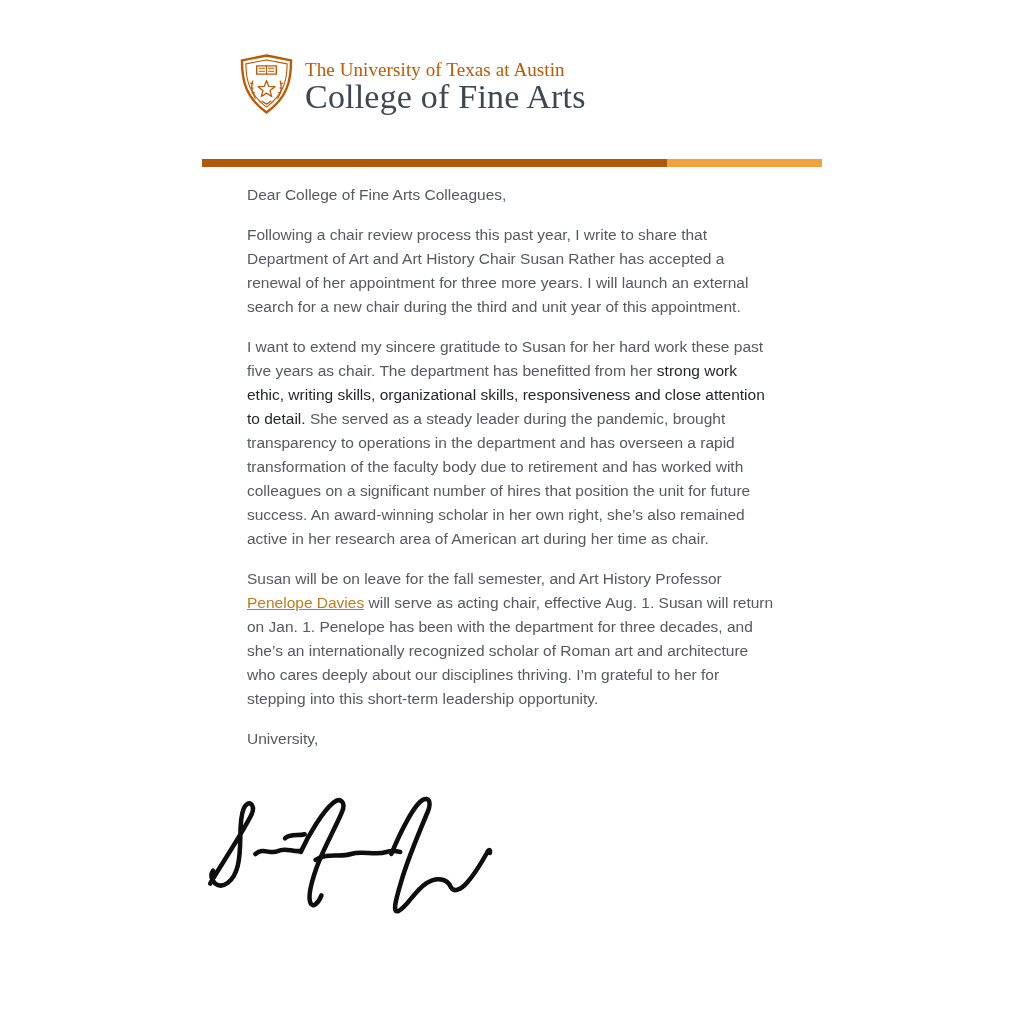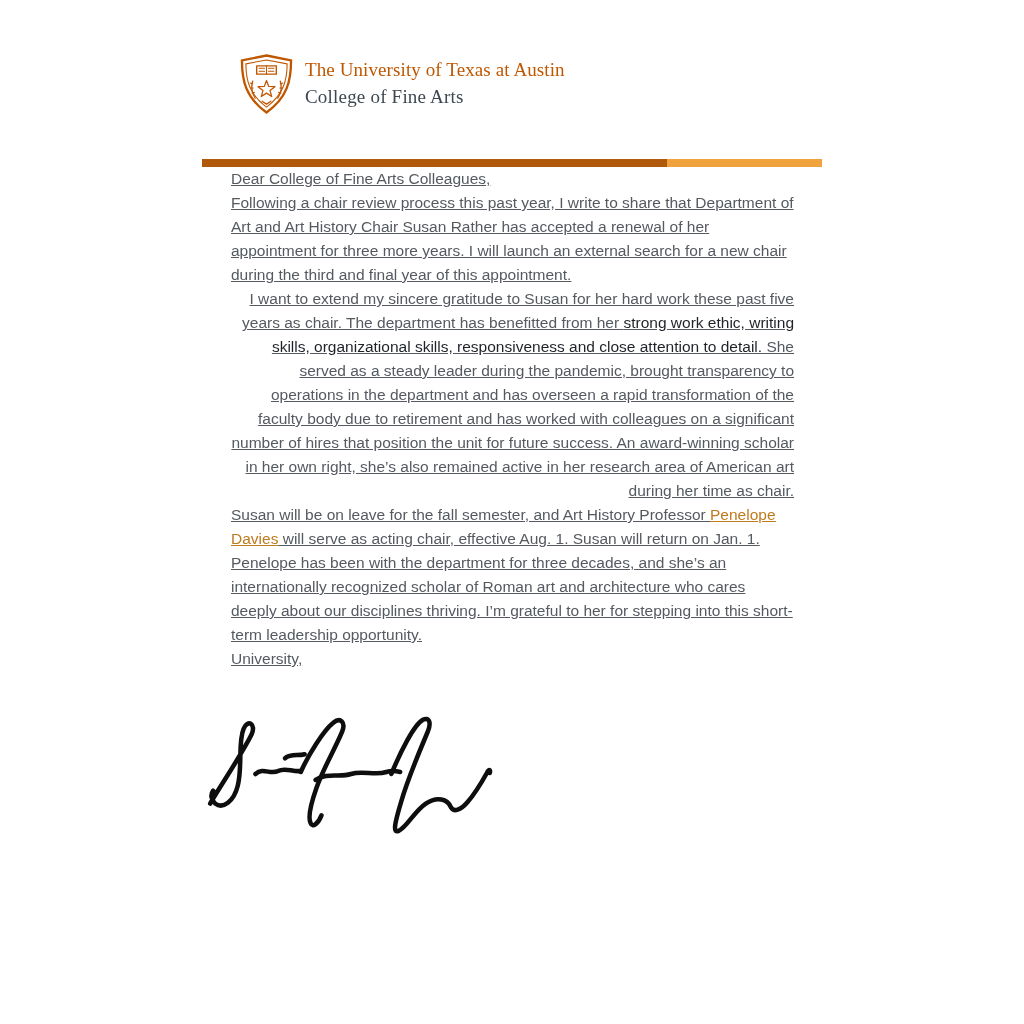--- a/index.html
+++ b/index.html
@@ -18,34 +18,34 @@
   }
   .email{width:620px;margin:0 auto;}
   
   .logo-row{display:flex;align-items:center;gap:11px;margin:53px 0 0 37px;}
   .shield{flex:0 0 auto;width:55px;height:62px;}
   .shield svg{width:55px;height:62px;display:block;}
   .shield .o-stroke{stroke:var(--brand-orange);fill:none;stroke-linecap:round;stroke-linejoin:round;}
   .shield .o-shield{stroke:var(--brand-orange);fill:#ffffff;}
   .logo-text{font-family:"Liberation Serif", serif;padding-top:3px;}
   .logo-univ{color:var(--brand-orange);font-size:19px;line-height:22px;letter-spacing:.1px;}
-  .logo-college{color:var(--college-color);font-size:19px;line-height:31px;letter-spacing:.2px;}
+  .logo-college{color:var(--college-color);font-size:34px;line-height:31px;letter-spacing:.2px;}
   
   .divider{display:flex;height:8px;margin-top:44px;}
   .divider .seg-dark{background:var(--bar-dark);width:75%;height:100%;}
   .divider .seg-light{background:var(--bar-light);flex:1;height:100%;}
   
   .content{
     padding:0 28px 0 29px;color:var(--body-color);
     font-size:15.5px;line-height:24px;
   }
-  .content p{margin:0;text-decoration:underline;}
+  .content p{margin:16px;}
   .salutation{margin-top:51px;}
   .para{margin-top:24px;}
-  .para-gap-lg{margin-top:32px;text-align:right;}
+  .para-gap-lg{margin-top:32px;}
   .em-dark{color:var(--em-color);}
   a.link{color:var(--link-color);text-decoration:underline;cursor:pointer;}
   .closing{margin-top:24px;}
   .signature{margin:38px 0 0 -26px;width:290px;height:128px;}
   .signature svg{display:block;width:290px;height:128px;}
   .sig-stroke{fill:none;stroke:#0e0e0e;stroke-width:4.6;stroke-linecap:round;stroke-linejoin:round;}
   .name{margin-top:25px;}
 </style>
 </head>
 <body>
@@ -77,21 +77,21 @@
 
   <div class="divider">
     <div class="seg-dark" style="width: 75%;"></div>
     <div class="seg-light"></div>
   </div>
 
   <div class="content">
     <p class="salutation">Dear College of Fine Arts Colleagues,</p>
 
     <div>
-        <p class="para"><span>Following a chair review process this past year, I write to share that Department of Art and Art History Chair Susan Rather has accepted a renewal of her appointment for three more years. I will launch an external search for a new chair during the third and final year of this appointment.</span></p>
+        <p class="para"><span>Following a chair review process this past year, I write to share that Department of Art and Art History Chair Susan Rather has accepted a renewal of her appointment for three more years. I will launch an external search for a new chair during the third and unit year of this appointment.</span></p>
         <p class="para para-gap-lg"><span>I want to extend my sincere gratitude to Susan for her hard work these past five years as chair. The department has benefitted from her </span><span class="em-dark">strong work ethic, writing skills, organizational skills, responsiveness and close attention to detail.</span><span> She served as a steady leader during the pandemic, brought transparency to operations in the department and has overseen a rapid transformation of the faculty body due to retirement and has worked with colleagues on a significant number of hires that position the unit for future success. An award-winning scholar in her own right, she’s also remained active in her research area of American art during her time as chair.</span></p>
         <p class="para"><span>Susan will be on leave for the fall semester, and Art History Professor </span><a class="link" href="#">Penelope Davies</a><span> will serve as acting chair, effective Aug. 1. Susan will return on Jan. 1. Penelope has been with the department for three decades, and she’s an internationally recognized scholar of Roman art and architecture who cares deeply about our disciplines thriving. I’m grateful to her for stepping into this short-term leadership opportunity.</span></p>
       </div>
 
     <p class="closing">University,</p>
 
     <div class="signature">
       <svg viewBox="0 0 290 130" aria-hidden="true">
         <path class="sig-stroke" d="M3,96 C12,80 34,48 45,26 C50,15 41,10 37,20 C31,34 36,58 31,78 C27,94 16,102 8,96 C4,92 3,87 6,83"></path>
         <path class="sig-stroke" d="M49,66 C57,59 64,67 72,63 C79,59 86,64 95,63"></path>

